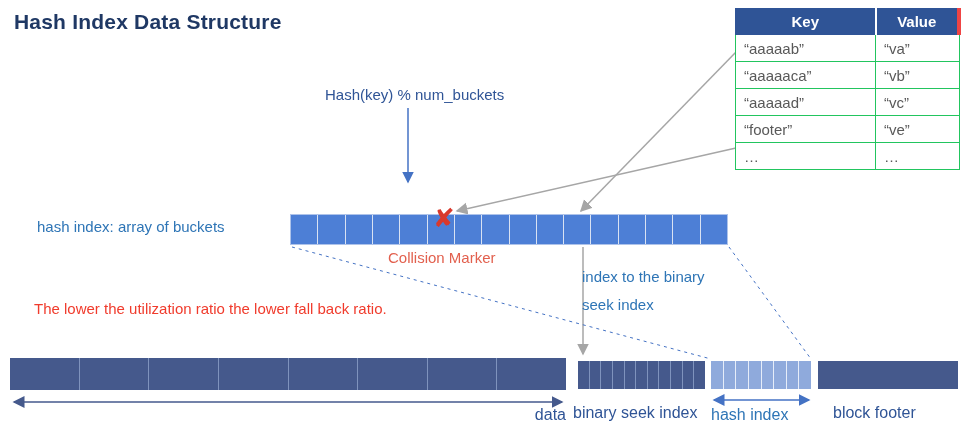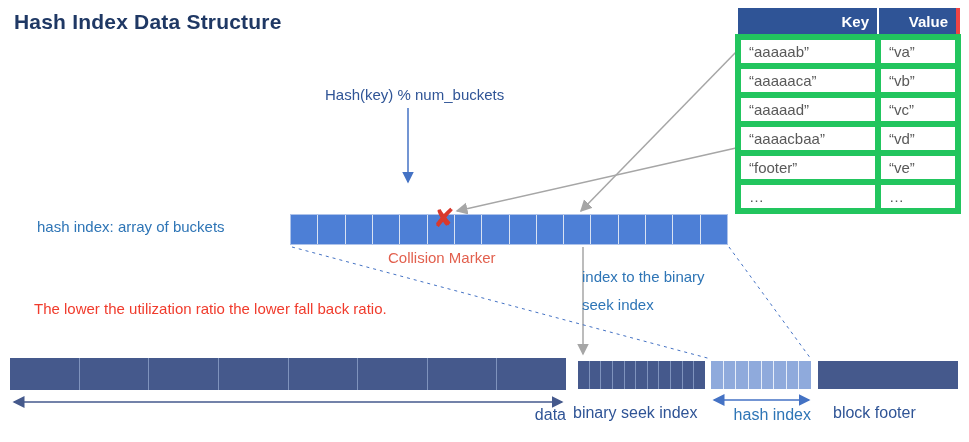--- a/index.html
+++ b/index.html
@@ -5,23 +5,23 @@
   *{margin:0;padding:0;box-sizing:border-box}
   html,body{background:#ffffff}
   body{font-family:"Liberation Sans","DejaVu Sans",sans-serif}
   .stage{position:relative;width:969px;height:442px;background:#ffffff;overflow:hidden}
   .abs{position:absolute}
 
   .title{left:14px;top:10px;font-size:21px;font-weight:bold;color:#1f3864;letter-spacing:.2px}
 
   
   .kv-table{position:absolute;left:735px;top:8px;width:226px;border-collapse:collapse;font-size:15px;background:#fff}
-  .kv-table th{background:#2f5496;color:#ffffff;text-align:right;font-weight:bold;padding:4px 8px;border:1px solid #2f5496;border-right:2px solid #ffffff}
+  .kv-table th{background:#2f5496;color:#ffffff;text-align:center;font-weight:bold;padding:4px 8px;border:1px solid #2f5496;border-right:2px solid #ffffff}
   .kv-table th:last-child{border-right:4px solid #ef4444}
-  .kv-table td{color:#595959;padding:3px 8px;border:6px solid #22c55e;height:27px}
+  .kv-table td{color:#595959;padding:3px 8px;border:1px solid #22c55e;height:27px}
   .kv-table .col-key{width:140px}
 
   
   .formula{left:325px;top:86px;font-size:15px;color:#2f5496}
   .array-label{left:37px;top:218px;font-size:15px;color:#2e75b6}
   .collision-x{left:429px;top:205px;width:30px;text-align:center;font-size:26px;font-weight:bold;color:#d9392c;line-height:1}
   .collision-label{left:388px;top:249px;font-size:15px;color:#e2604e}
   .index-note{left:582px;top:263px;width:148px;font-size:15px;color:#2e75b6;line-height:1.85}
   .util-note{left:34px;top:300px;font-size:15px;color:#f03b2c}
 
@@ -37,21 +37,21 @@
   .light .cell{border-right:1.5px solid #e6edf9}
   .data-block{left:10px;top:358px;width:556px;height:32px}
   .seek-block{left:578px;top:361px;width:127px;height:28px}
   .hash-block{left:711px;top:361px;width:100px;height:28px}
   .footer-block{left:818px;top:361px;width:140px;height:28px;background:#45598c}
 
   
   .lbl{font-size:16px;color:#2f5496}
   .data-label{left:10px;top:406px;width:556px;text-align:right}
   .seek-label{left:573px;top:404px}
-  .hashidx-label{left:711px;top:406px;width:100px;text-align:right;color:#2e75b6}
+  .hashidx-label{left:711px;top:406px;width:100px;text-align:left;color:#2e75b6}
   .footer-label{left:833px;top:404px}
 
   svg.overlay{position:absolute;left:0;top:0;width:969px;height:442px;pointer-events:none}
 </style>
 </head>
 <body>
 
 <div class="stage">
 
   <svg class="overlay">
@@ -95,24 +95,20 @@
         <td>“aaaaab”</td>
         <td>“va”</td>
       </tr>
       <tr>
         <td>“aaaaaca”</td>
         <td>“vb”</td>
       </tr>
       <tr>
         <td>“aaaaad”</td>
         <td>“vc”</td>
-      </tr>
-      <tr>
-        <td>“aaaacbaa”</td>
-        <td>“vd”</td>
       </tr>
       <tr>
         <td>“footer”</td>
         <td>“ve”</td>
       </tr>
       <tr>
         <td>…</td>
         <td>…</td>
       </tr>
     </tbody>

